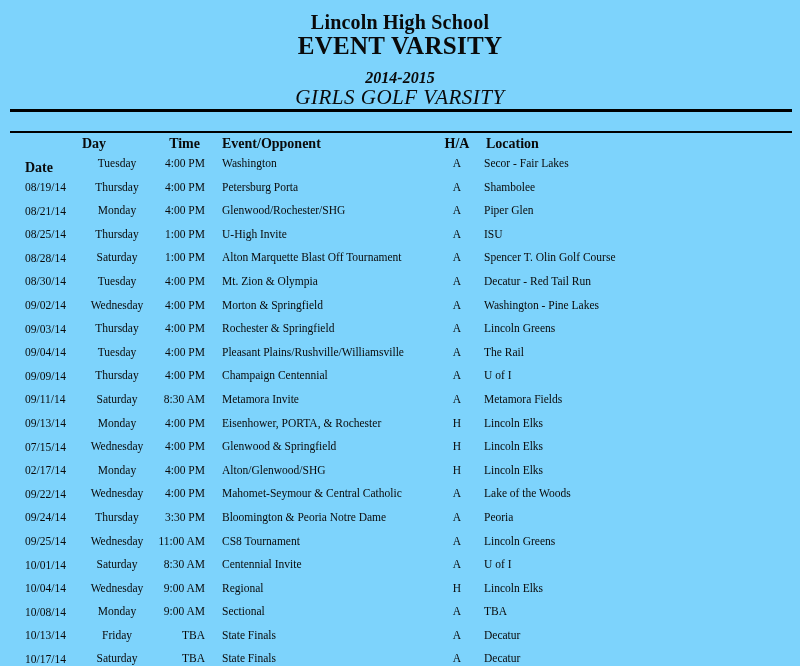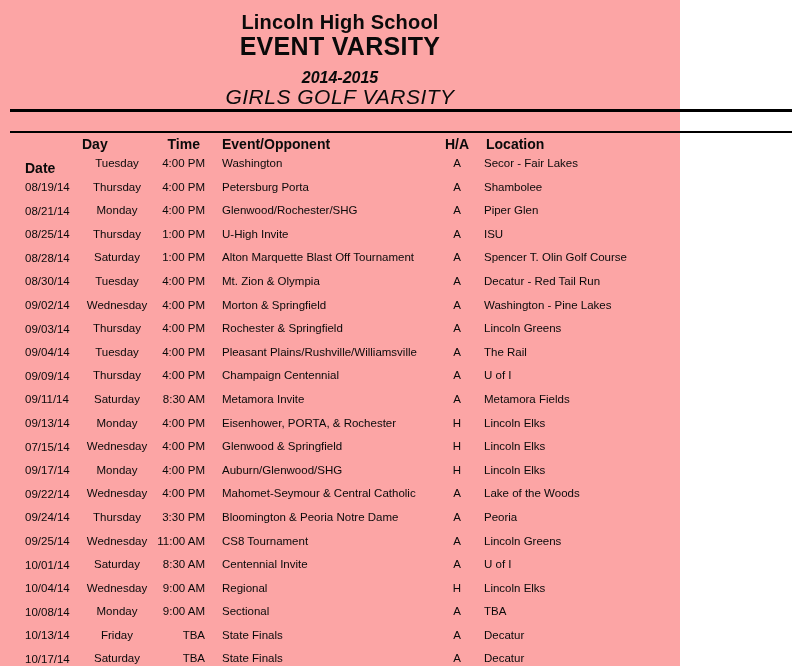--- a/index.html
+++ b/index.html
@@ -9,23 +9,24 @@
   }
   body {
     width: 800px;
     height: 666px;
     font-family: "Liberation Sans", sans-serif;
     color: #0a0a0a;
     overflow: hidden;
   }
   .page {
     position: relative;
-    width: 680px;
+    width: 800px;
     height: 666px;
-    background: #fca5a5;
+    background: #7dd3fc;
+    font-family: Liberation Serif, serif;
   }
 
   
   .title-block {
     position: absolute;
     top: 11px;
     left: 0;
     width: 100%;
     text-align: center;
   }
@@ -237,33 +238,33 @@
     <div class="row grid-row">
       <div class="c-date">07/15/14</div>
       <div class="c-day">Monday</div>
       <div class="c-time">4:00 PM</div>
       <div class="c-event">Eisenhower, PORTA, &amp; Rochester</div>
       <div class="c-ha">H</div>
       <div class="c-loc">Lincoln Elks</div>
     </div>
 
     <div class="row grid-row">
-      <div class="c-date">09/17/14</div>
+      <div class="c-date">02/17/14</div>
       <div class="c-day">Wednesday</div>
       <div class="c-time">4:00 PM</div>
       <div class="c-event">Glenwood &amp; Springfield</div>
       <div class="c-ha">H</div>
       <div class="c-loc">Lincoln Elks</div>
     </div>
 
     <div class="row grid-row">
       <div class="c-date">09/22/14</div>
       <div class="c-day">Monday</div>
       <div class="c-time">4:00 PM</div>
-      <div class="c-event">Auburn/Glenwood/SHG</div>
+      <div class="c-event">Alton/Glenwood/SHG</div>
       <div class="c-ha">H</div>
       <div class="c-loc">Lincoln Elks</div>
     </div>
 
     <div class="row grid-row">
       <div class="c-date">09/24/14</div>
       <div class="c-day">Wednesday</div>
       <div class="c-time">4:00 PM</div>
       <div class="c-event">Mahomet-Seymour &amp; Central Catholic</div>
       <div class="c-ha">A</div>

